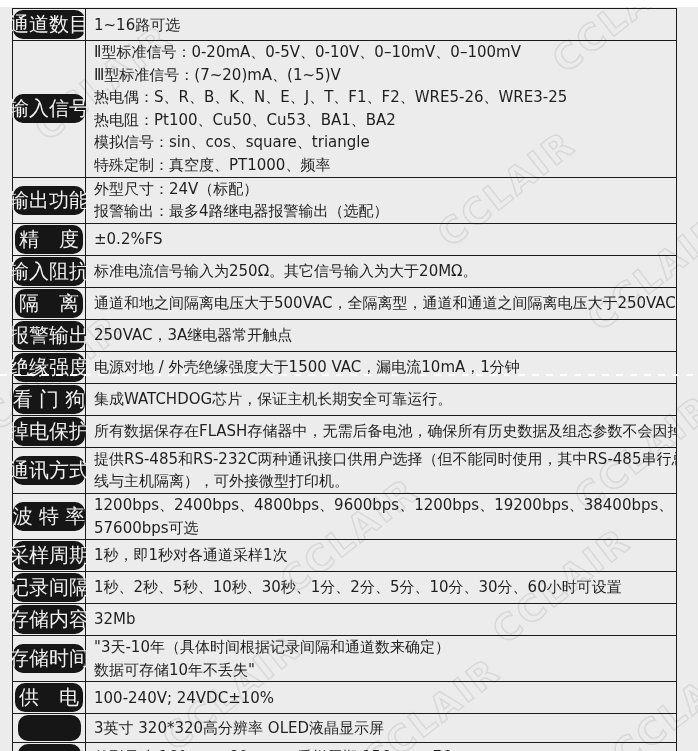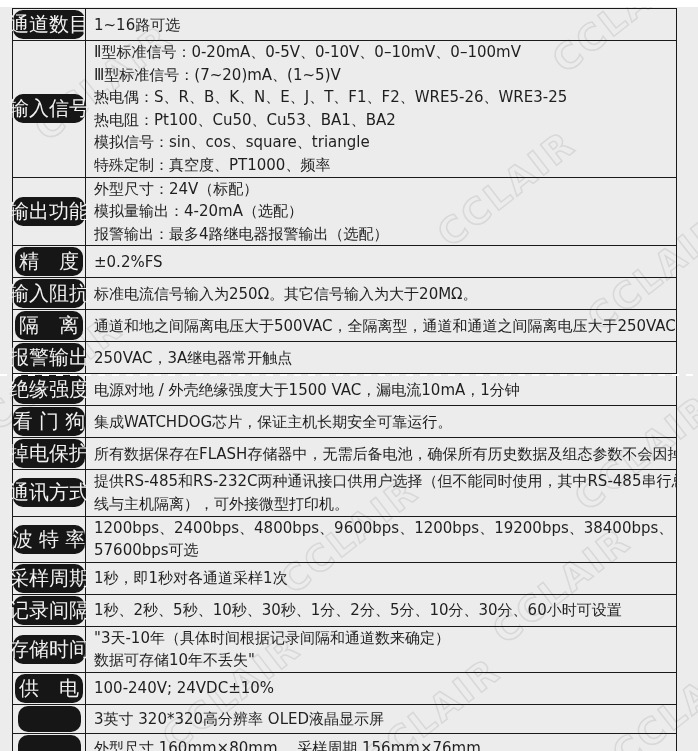--- a/index.html
+++ b/index.html
@@ -88,21 +88,20 @@
           <div class="line">模拟信号：sin、cos、square、triangle</div>
           <div class="line">特殊定制：真空度、PT1000、频率</div>
         </div>
       </div>
       <div class="row">
         <div class="label-cell">
           <div class="label-box">输出功能</div>
         </div>
         <div class="content-cell">
           <div class="line">外型尺寸：24V（标配）</div>
-          <div class="line">模拟量输出：4-20mA（选配）</div>
           <div class="line">报警输出：最多4路继电器报警输出（选配）</div>
         </div>
       </div>
       <div class="row">
         <div class="label-cell">
           <div class="label-box">精　度</div>
         </div>
         <div class="content-cell">
           <div class="line">±0.2%FS</div>
         </div>
@@ -180,20 +179,28 @@
         <div class="content-cell">
           <div class="line">1秒，即1秒对各通道采样1次</div>
         </div>
       </div>
       <div class="row">
         <div class="label-cell">
           <div class="label-box">记录间隔</div>
         </div>
         <div class="content-cell">
           <div class="line">1秒、2秒、5秒、10秒、30秒、1分、2分、5分、10分、30分、60小时可设置</div>
+        </div>
+      </div>
+      <div class="row">
+        <div class="label-cell">
+          <div class="label-box">存储内容</div>
+        </div>
+        <div class="content-cell">
+          <div class="line">32Mb</div>
         </div>
       </div>
       <div class="row">
         <div class="label-cell">
           <div class="label-box">存储时间</div>
         </div>
         <div class="content-cell">
           <div class="line">"3天-10年（具体时间根据记录间隔和通道数来确定）</div>
           <div class="line">数据可存储10年不丢失"</div>
         </div>

